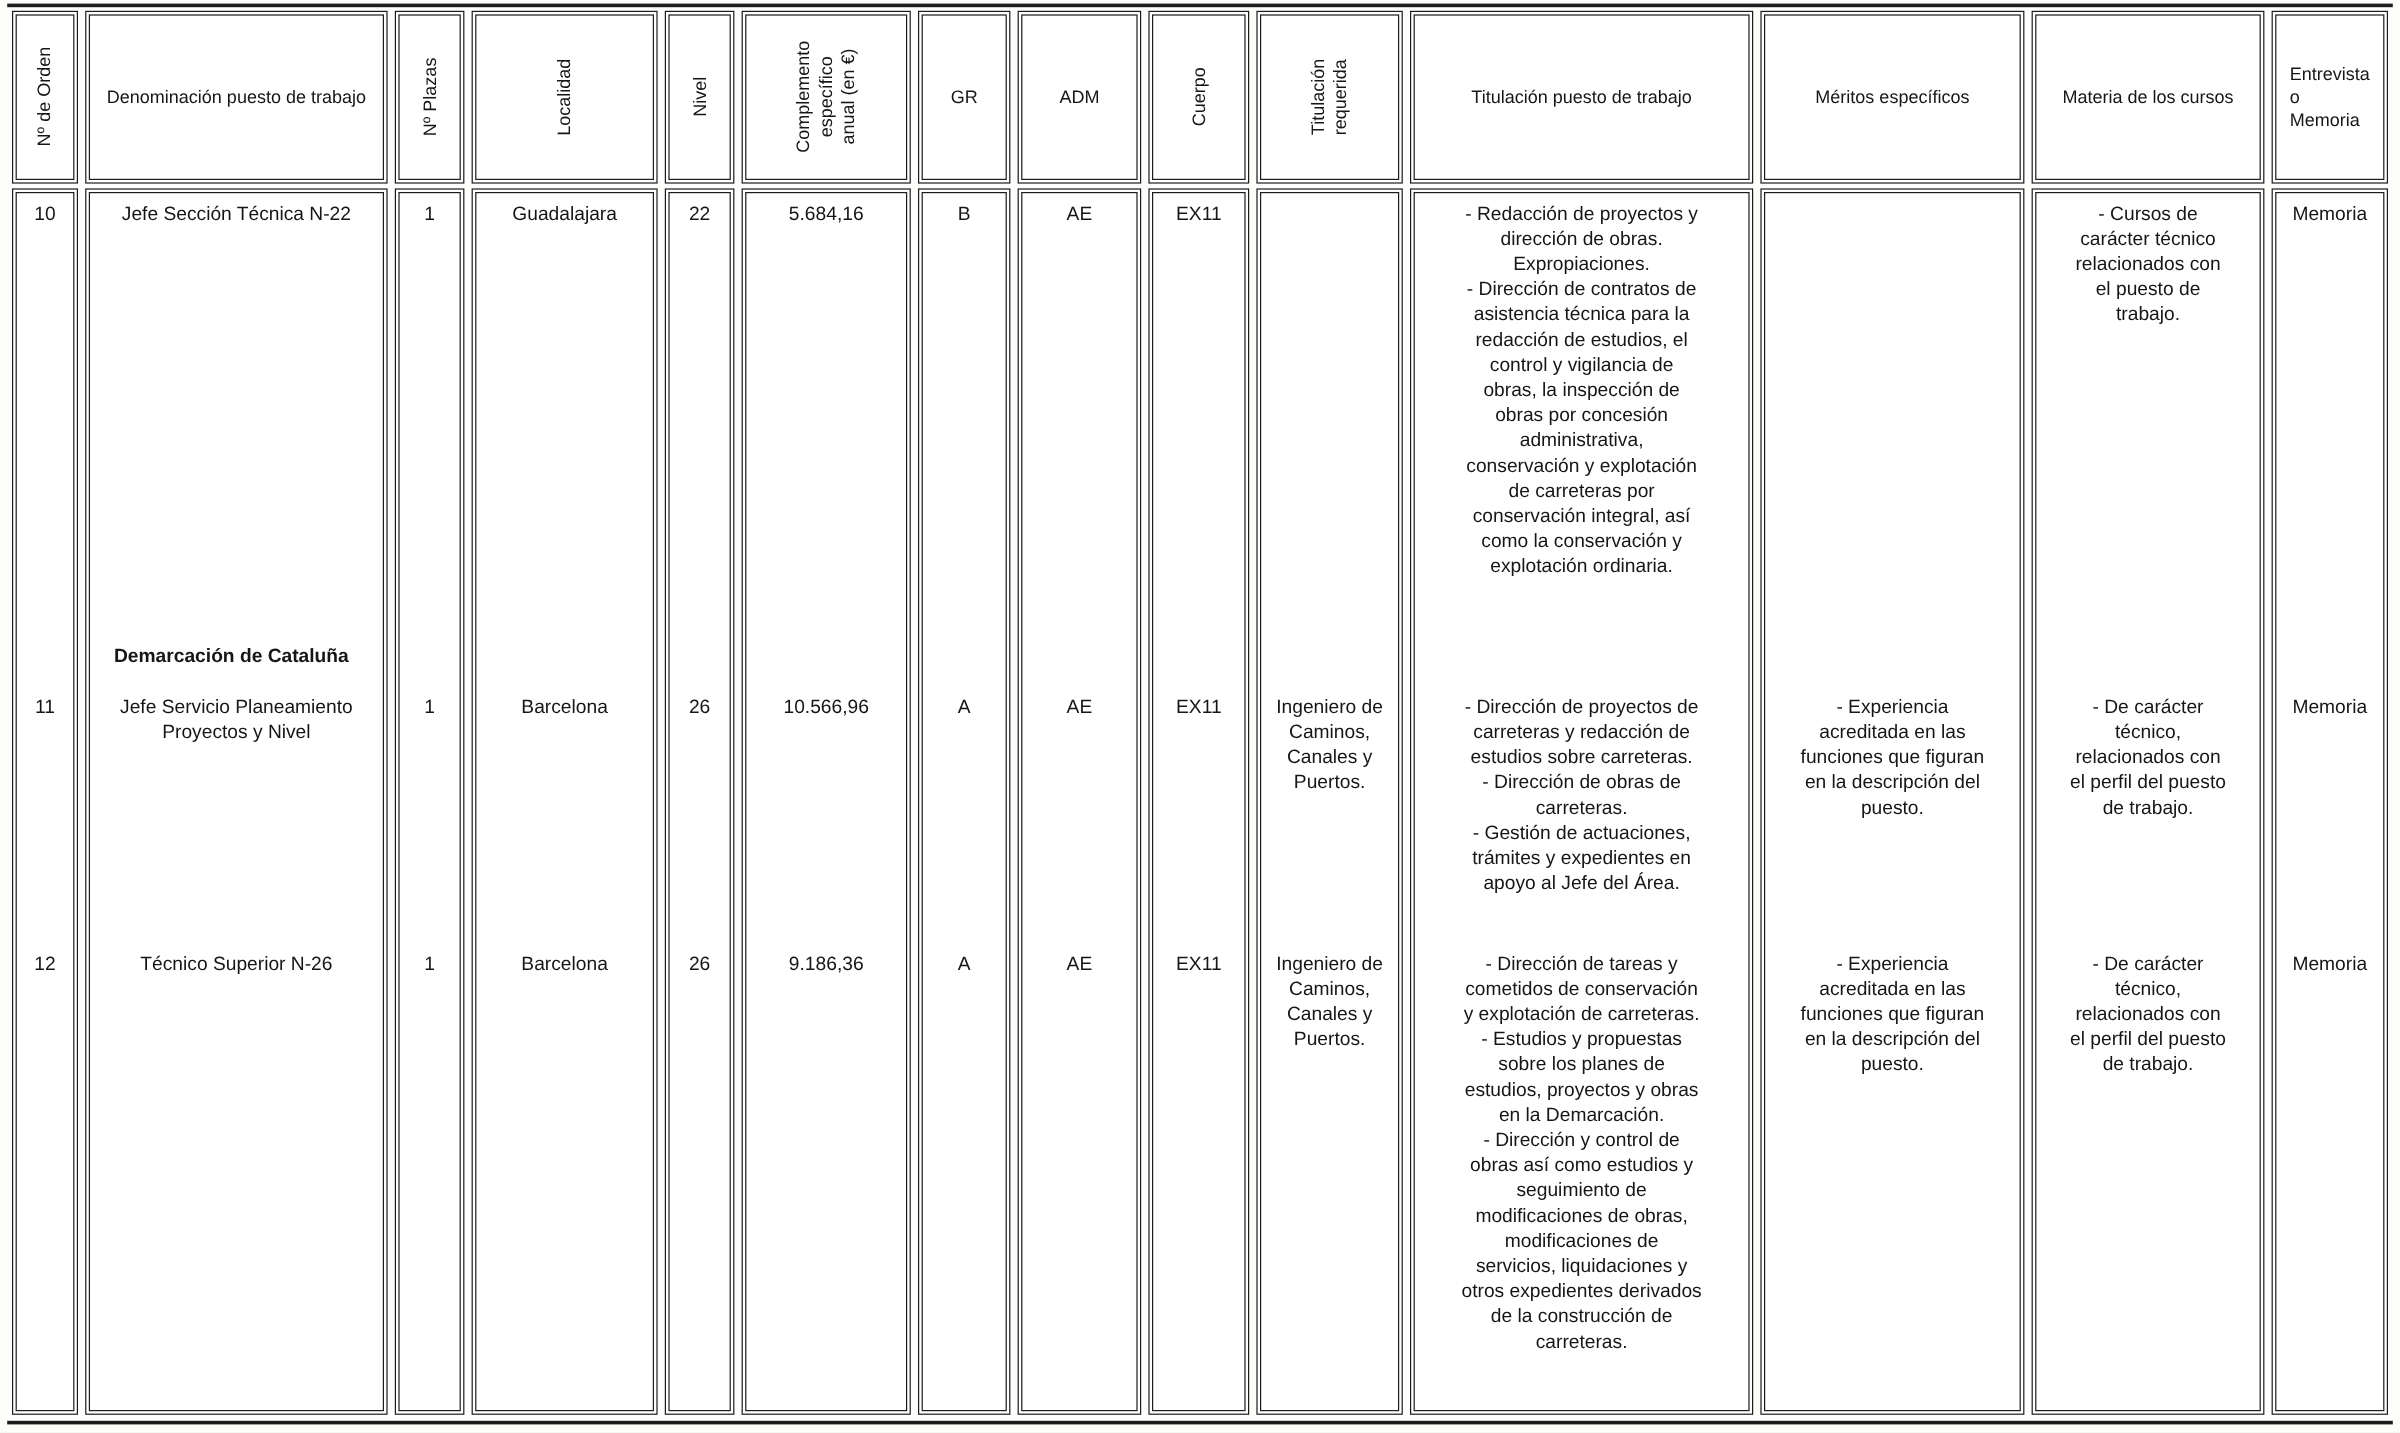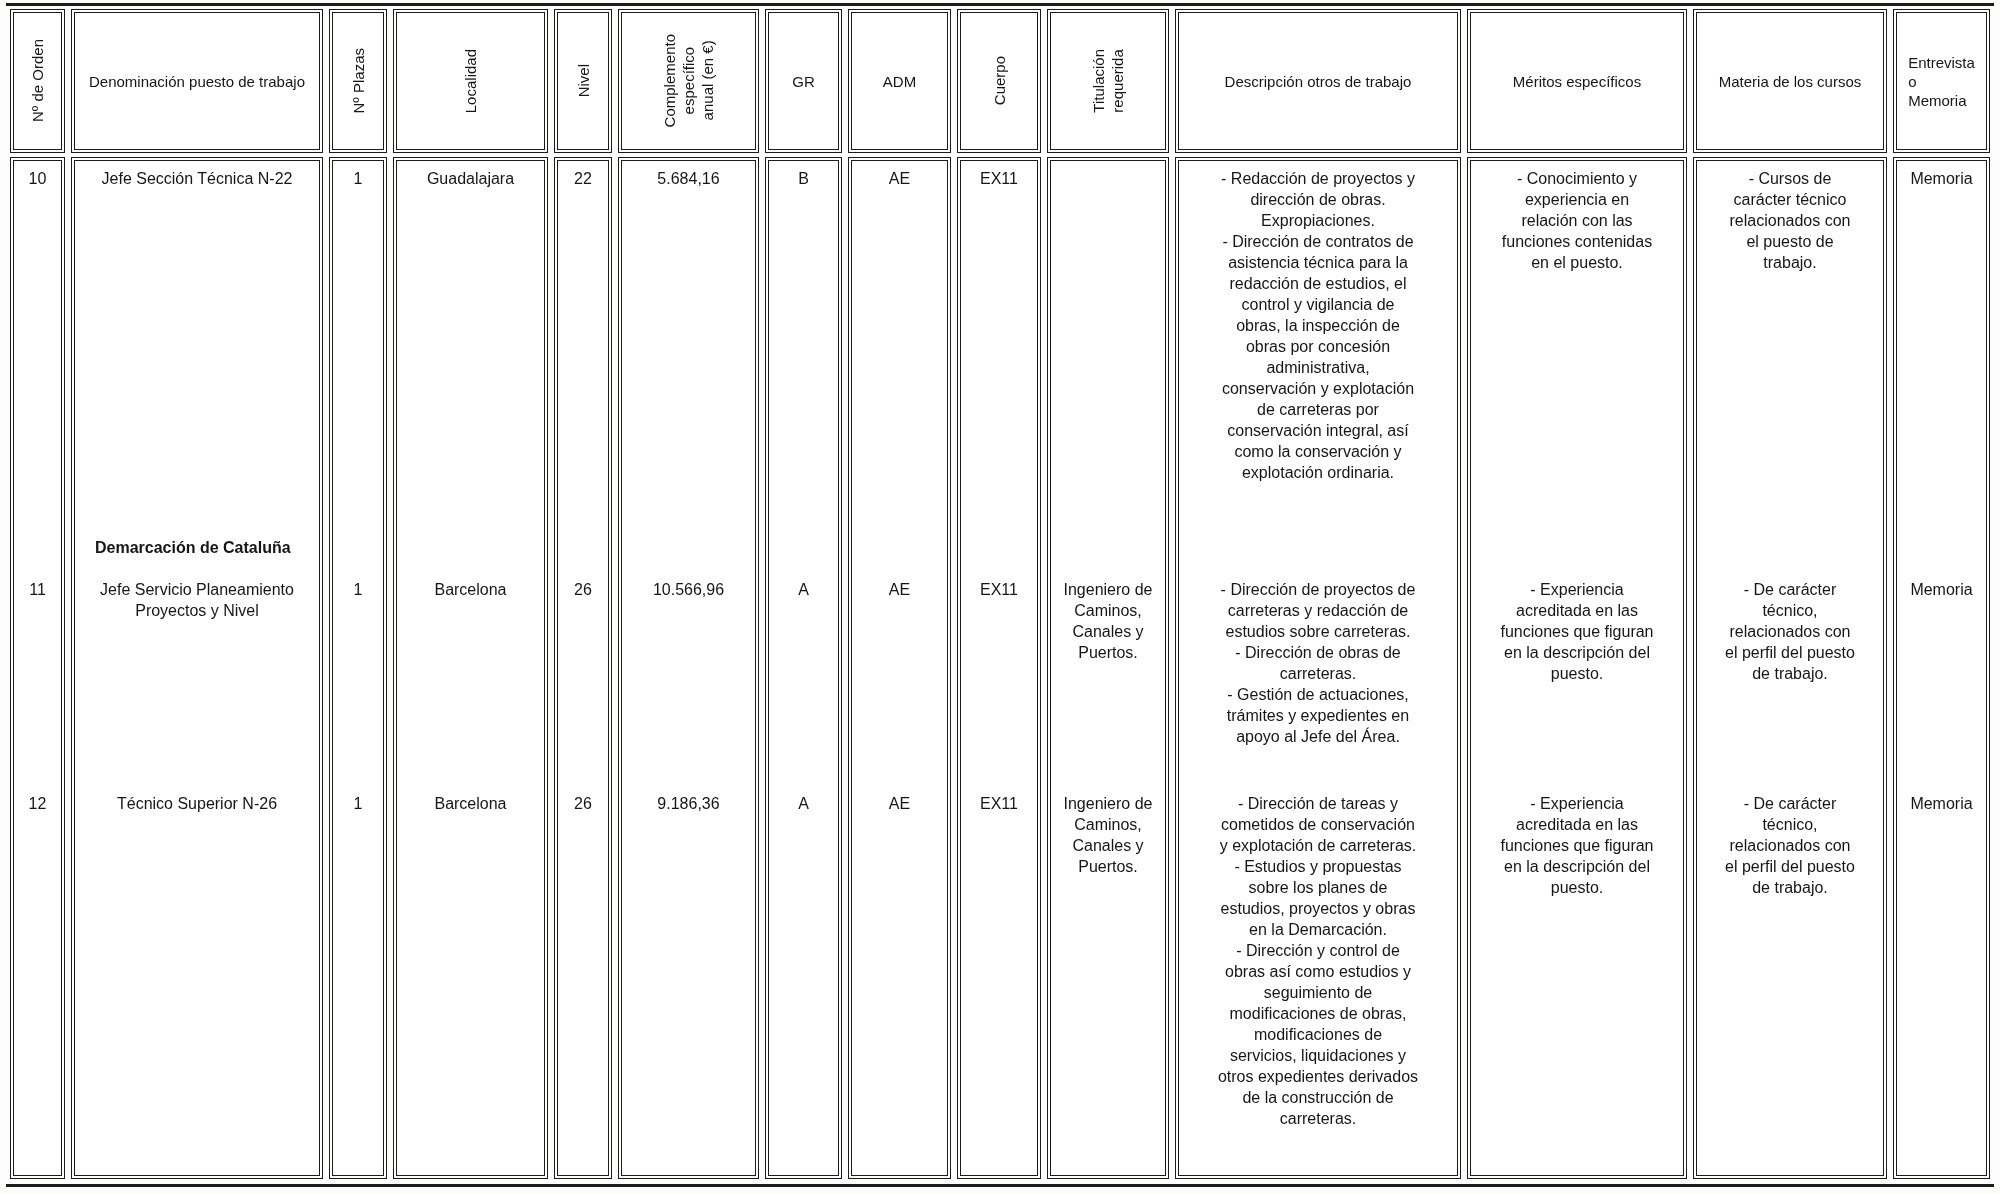--- a/index.html
+++ b/index.html
@@ -95,21 +95,21 @@
       <span class="pre">ADM</span>
     </div>
     <div class="cell hcell hrot">
       <span class="rot">Cuerpo</span>
     </div>
     <div class="cell hcell hrot">
       <span class="rot">Titulación
 requerida</span>
     </div>
     <div class="cell hcell hleft">
-      <span class="pre">Descripción otros de trabajo</span>
+      <span class="pre">Titulación puesto de trabajo</span>
     </div>
     <div class="cell hcell hleft">
       <span class="pre">Méritos específicos</span>
     </div>
     <div class="cell hcell hleft">
       <span class="pre">Materia de los cursos</span>
     </div>
     <div class="cell hcell hleft">
       <span class="pre">Entrevista
 o
@@ -219,25 +219,20 @@
 seguimiento de
 modificaciones de obras,
 modificaciones de
 servicios, liquidaciones y
 otros expedientes derivados
 de la construcción de
 carreteras.</div>
     </div>
 
     <div class="cell bcell">
-      <div class="blk t10 tl">- Conocimiento y
-experiencia en
-relación con las
-funciones contenidas
-en el puesto.</div>
       <div class="blk t11 tl">- Experiencia
 acreditada en las
 funciones que figuran
 en la descripción del
 puesto.</div>
       <div class="blk t12 tl">- Experiencia
 acreditada en las
 funciones que figuran
 en la descripción del
 puesto.</div>

